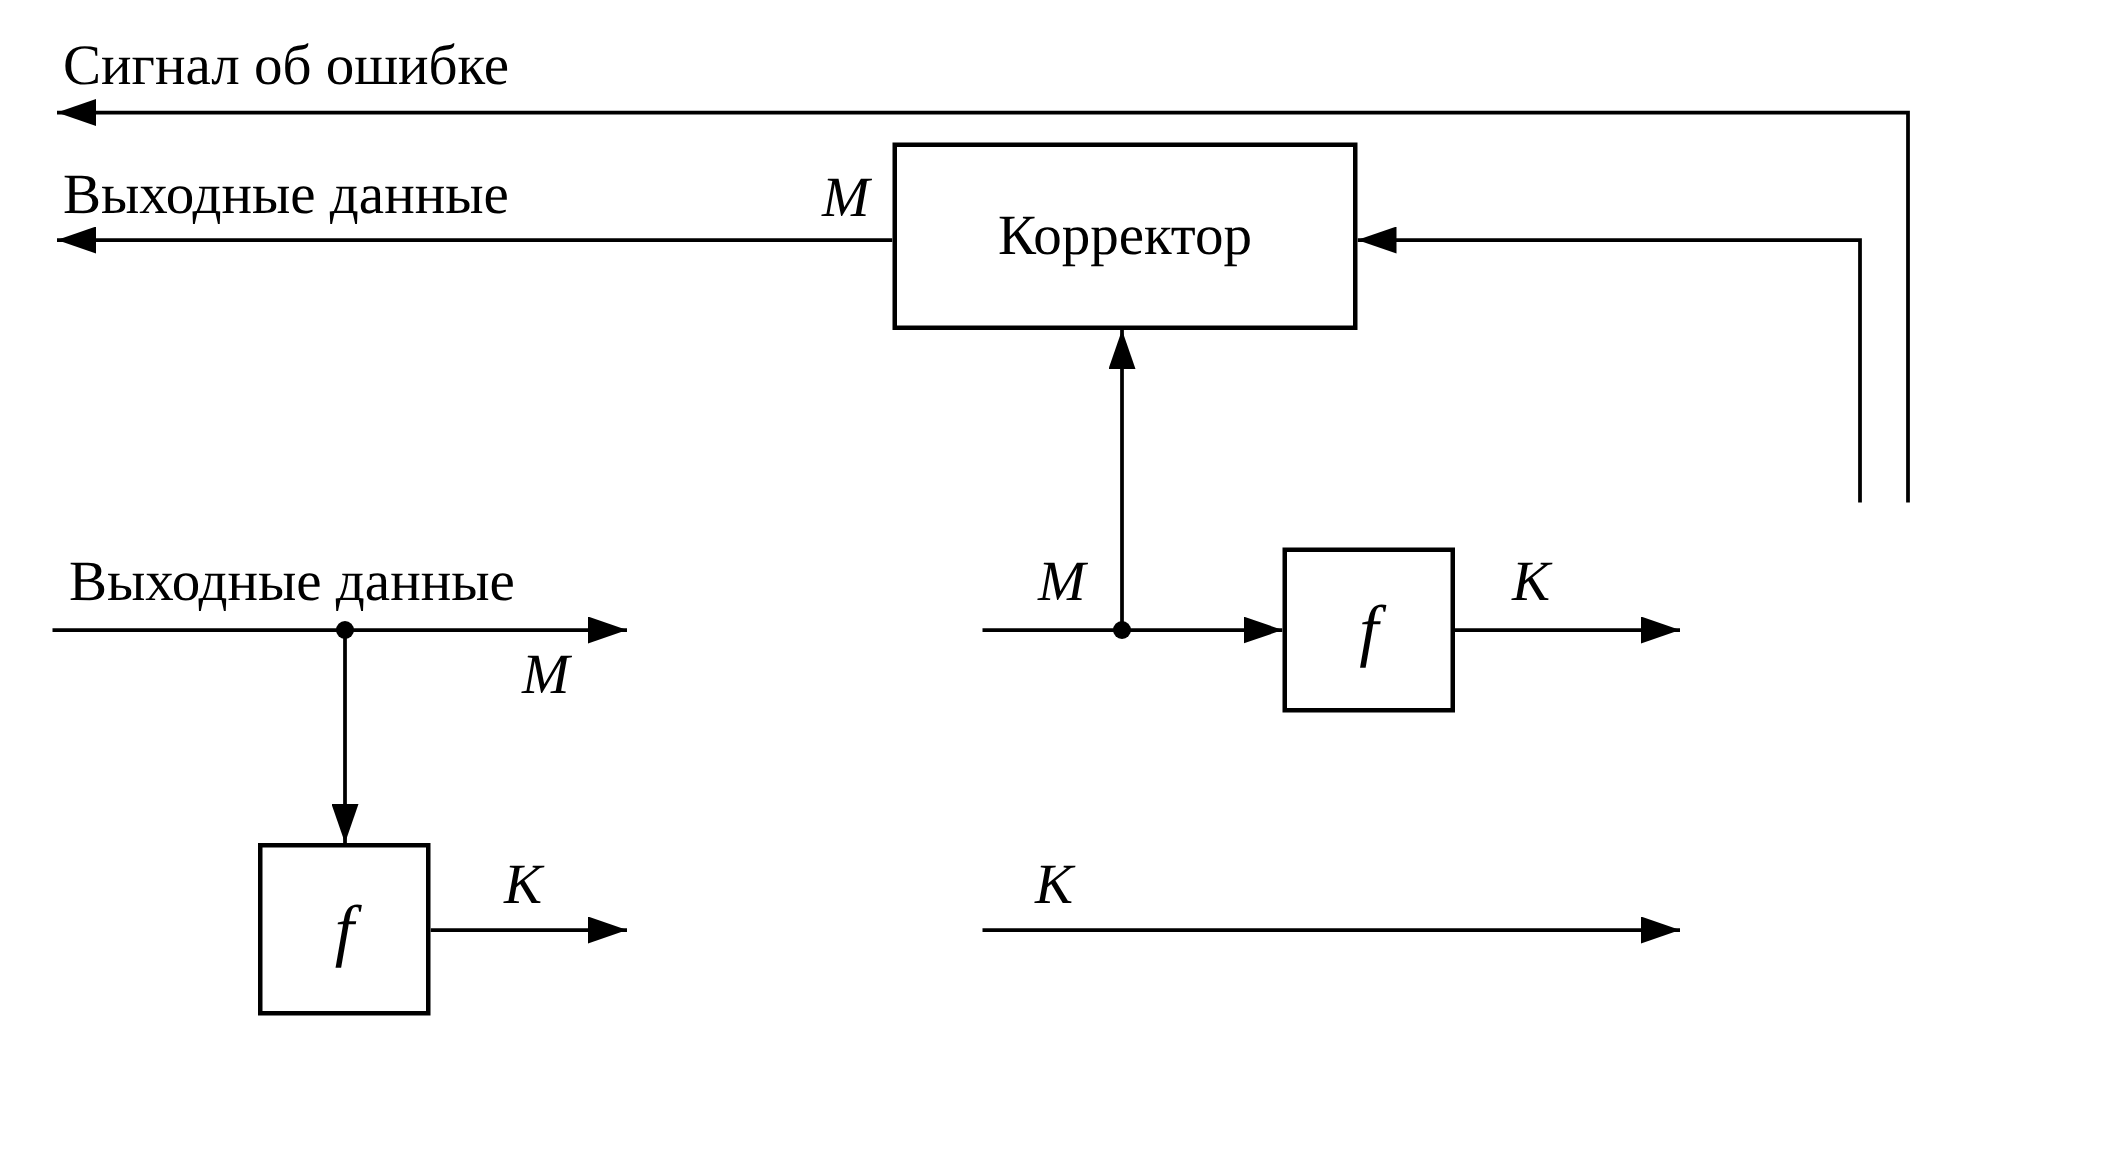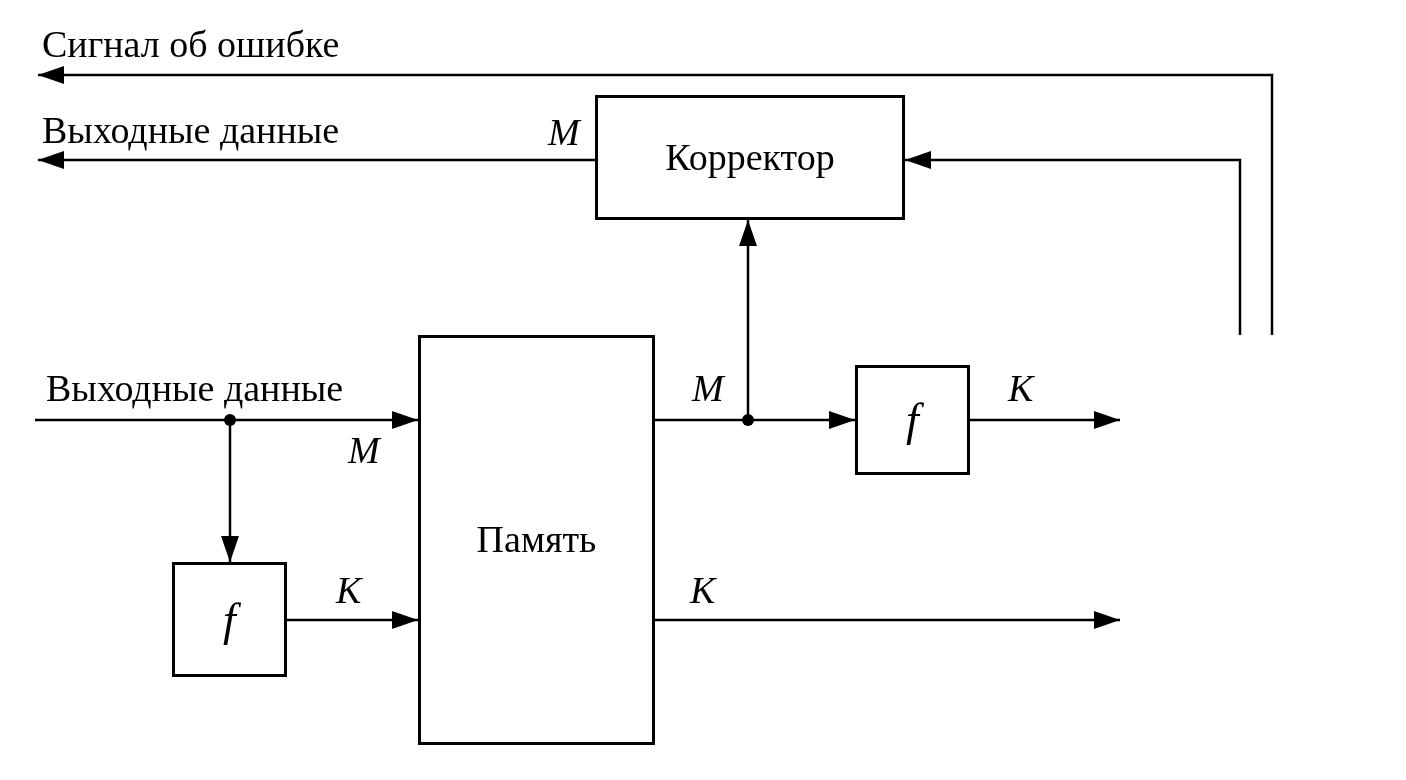--- a/index.html
+++ b/index.html
@@ -78,23 +78,20 @@
     <polyline points="655,620 1120,620" fill="none" stroke="#000000" stroke-width="2.5" marker-end="url(#arrow)"></polyline>
 
     <circle cx="230" cy="420" r="6" fill="#000000"></circle>
     <circle cx="748" cy="420" r="6" fill="#000000"></circle>
   </svg>
 
   <div class="box" id="box-corrector">
     <span class="box-label">Корректор</span>
   </div>
 
-  <div class="box" id="box-memory">
-    <span class="box-label">Память</span>
-  </div>
 
 
   <div class="box fbox" id="box-f1">
     <span class="box-label">f</span>
   </div>
 
   <div class="box fbox" id="box-f2">
     <span class="box-label">f</span>
   </div>
 

